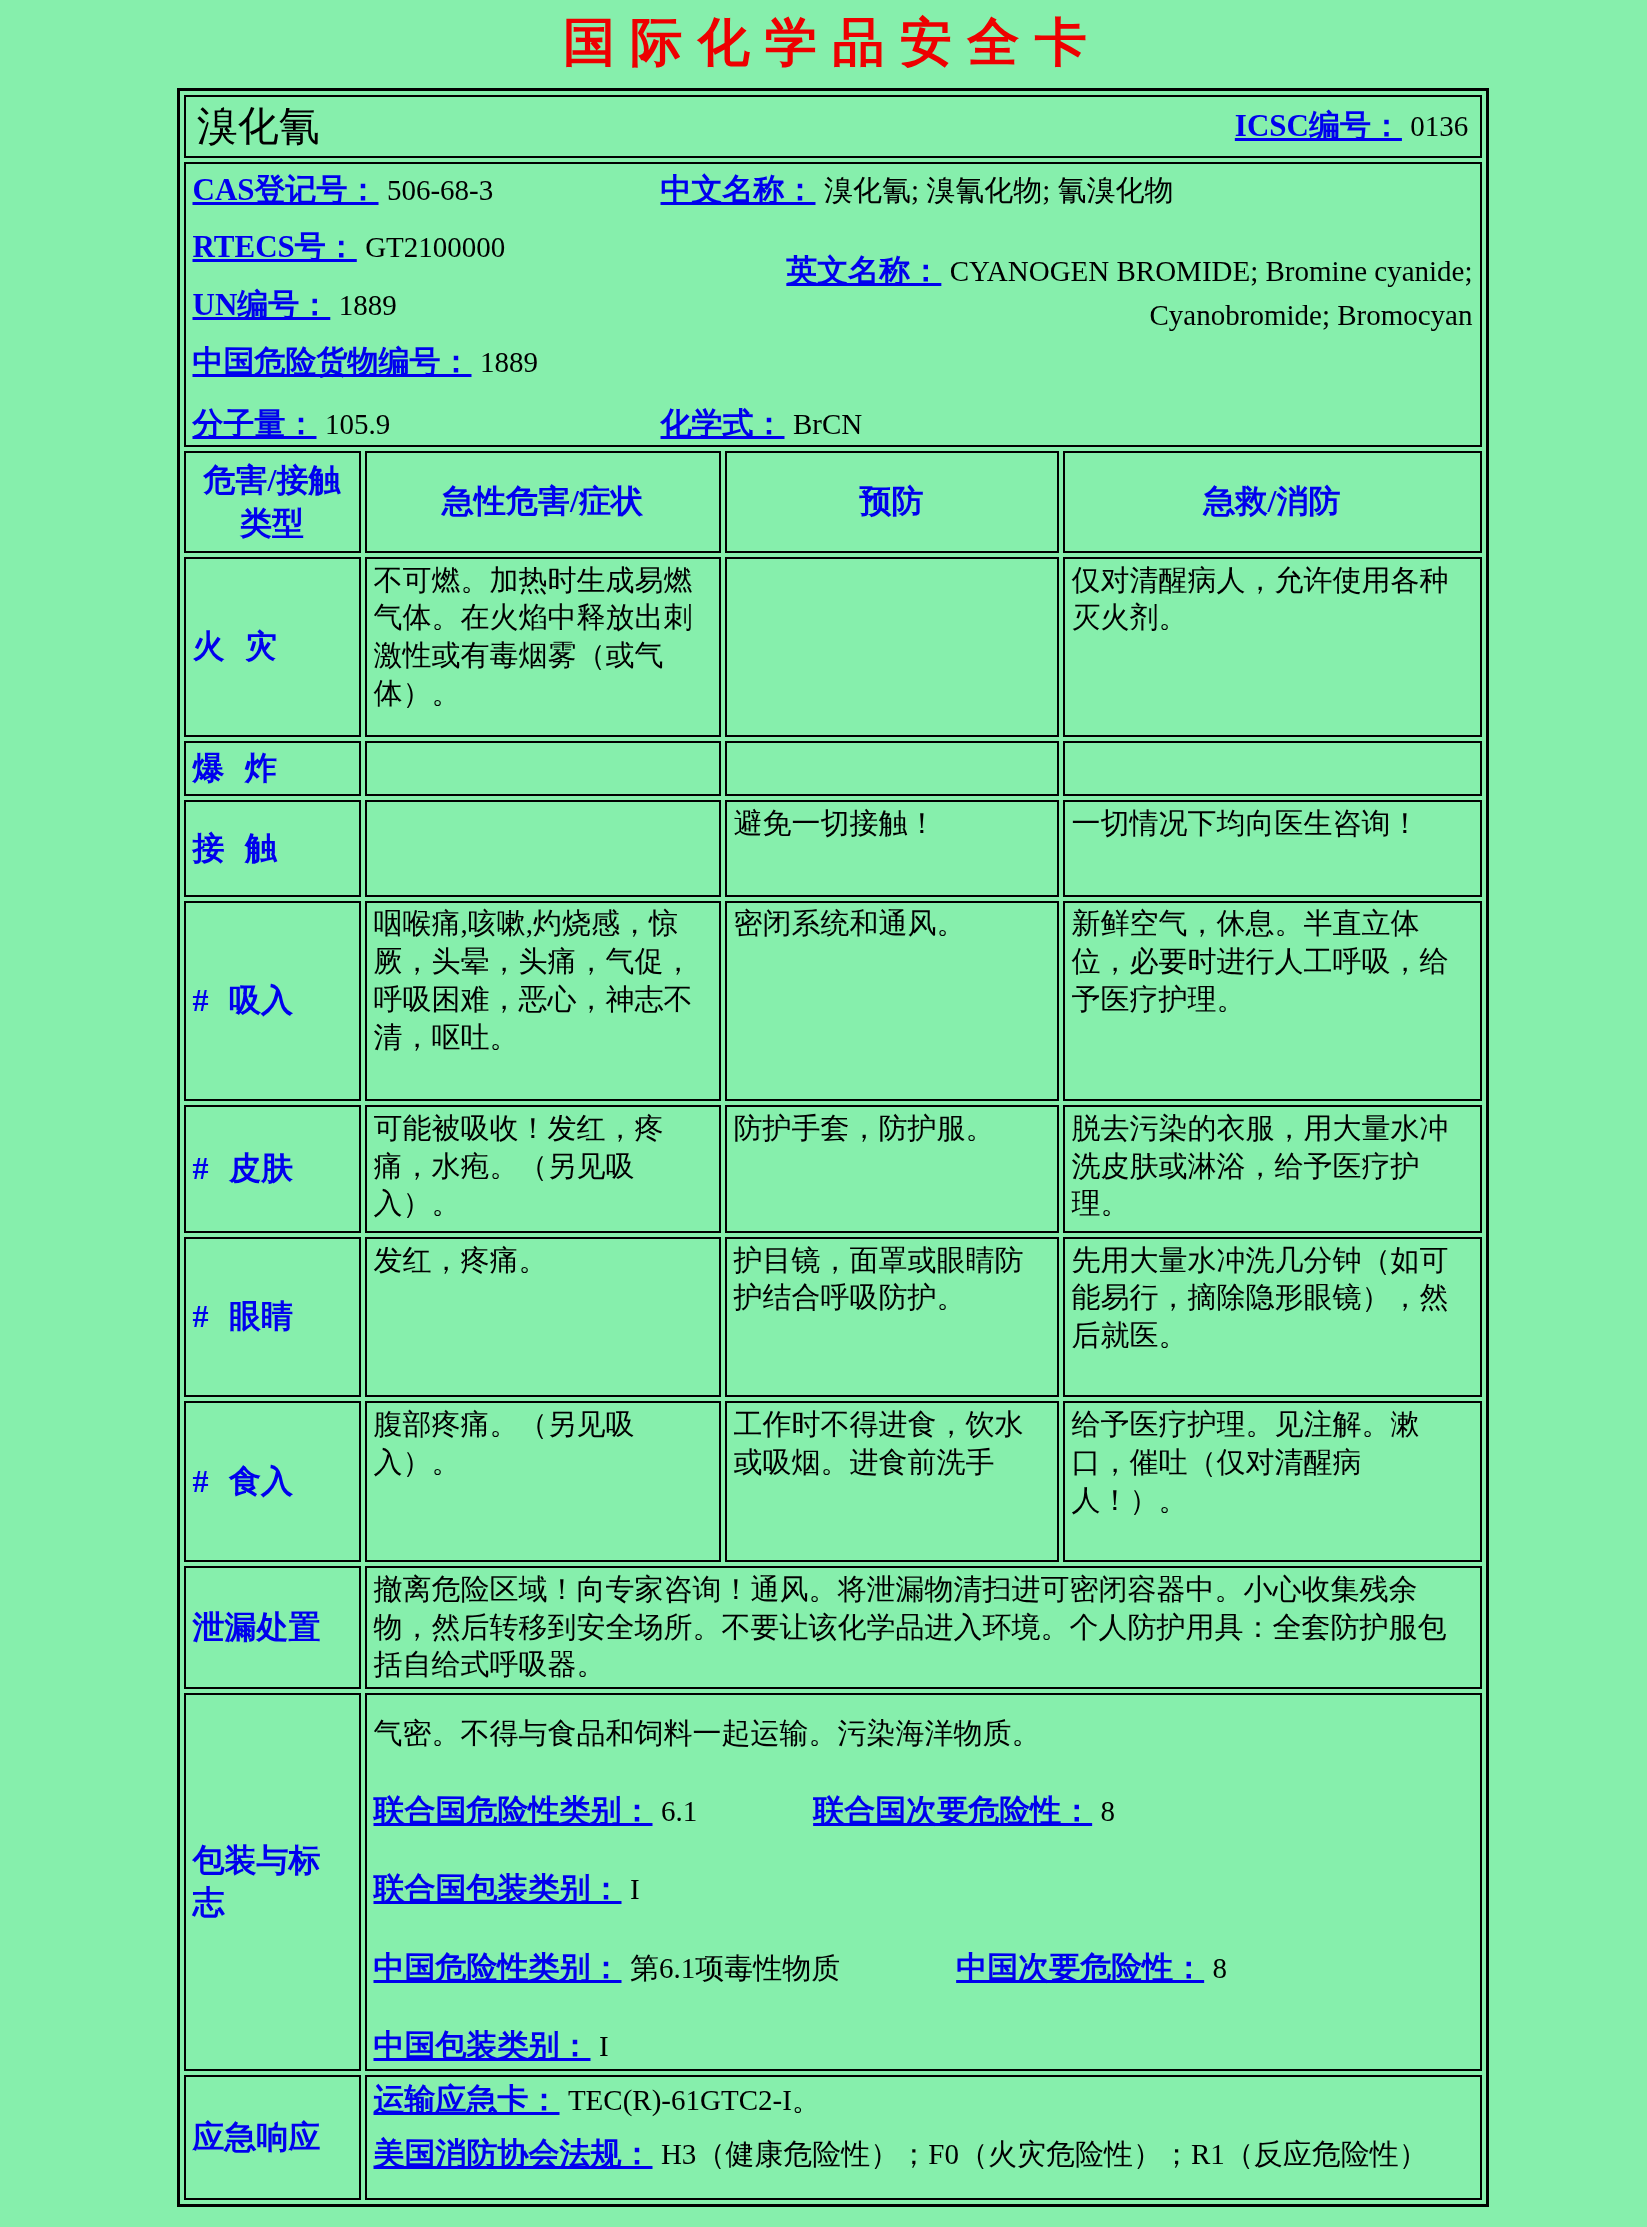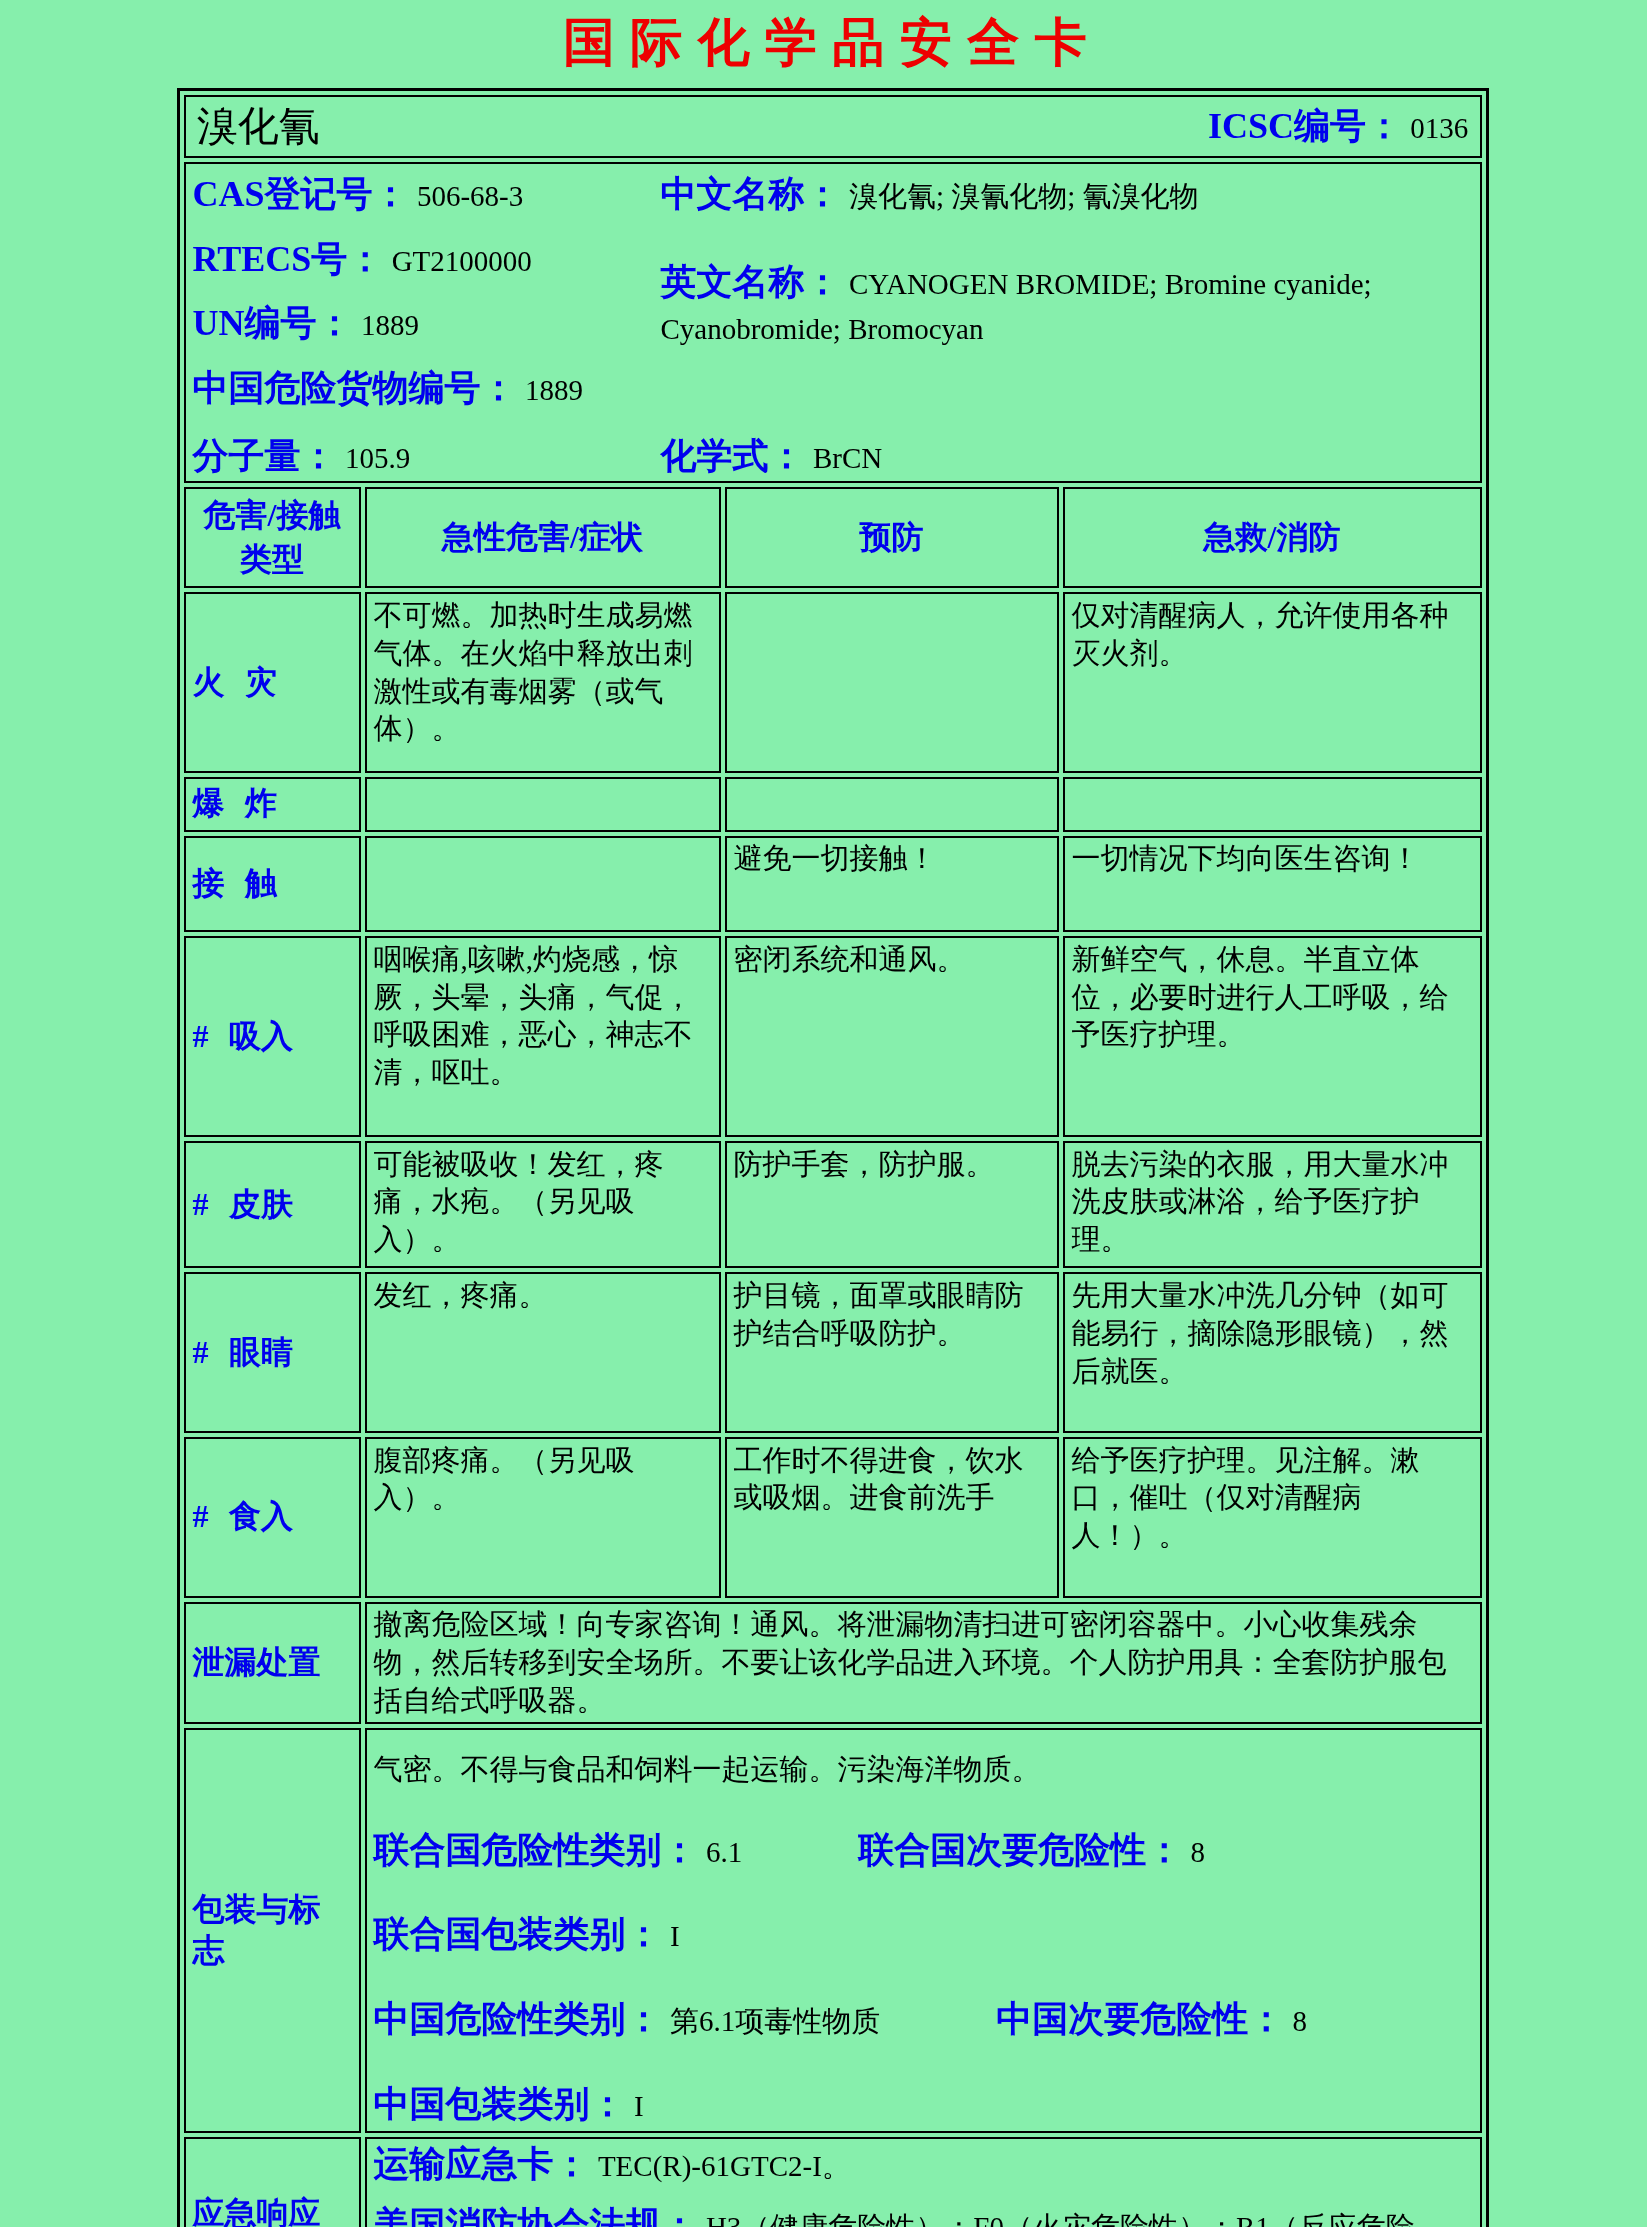--- a/index.html
+++ b/index.html
@@ -58,21 +58,22 @@
   tr.r-eye   td { height: 151px; }
   tr.r-ingest td { height: 151px; }
   tr.r-spill td { height: 105px; }
   tr.r-pack  td { height: 247px; }
   tr.r-emer  td { height: 115px; }
   tr.r-store td { height: 38px;  }
 
   .lbl, .plbl {
     color: #0000ee;
     font-weight: bold;
-    font-size: 36px;
+    font-size: 31px;
+    text-decoration: underline;
   }
   .val, .pval {
     color: #000000;
     font-size: 29px;
     margin-left: 8.4px;
   }
   
   .name-flex {
     display: flex;
     justify-content: space-between;
@@ -84,21 +85,21 @@
   
   .ids-grid {
     display: grid;
     grid-template-columns: 468px 1fr;
     grid-template-rows: 1fr auto;
     height: 100%;
     padding: 1.4px 0 4.2px 0;
   }
   .ids-left .id-line { margin-bottom: 12.6px; line-height: 1.45; }
   .ids-right .id-line.cn { margin-bottom: 36px; line-height: 1.45; }
-  .ids-right .id-line.en { line-height: 1.45; }
+  .ids-right .id-line.en { line-height: 1.45; text-align: right; }
   .ids-mw      { grid-row: 2; grid-column: 1; }
   .ids-formula { grid-row: 2; grid-column: 2; }
   
   td.hdr {
     vertical-align: middle;
     text-align: center;
     color: #0000ee;
     font-weight: bold;
     font-size: 32px;
     line-height: 1.35;

